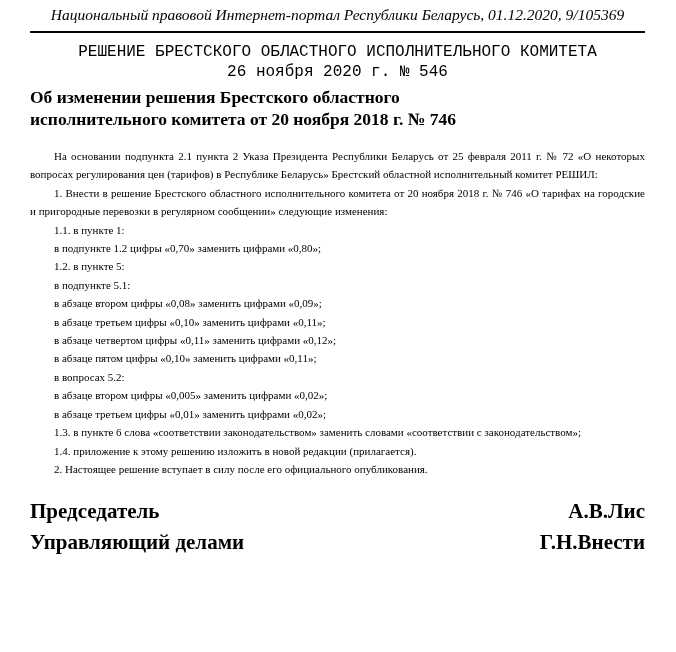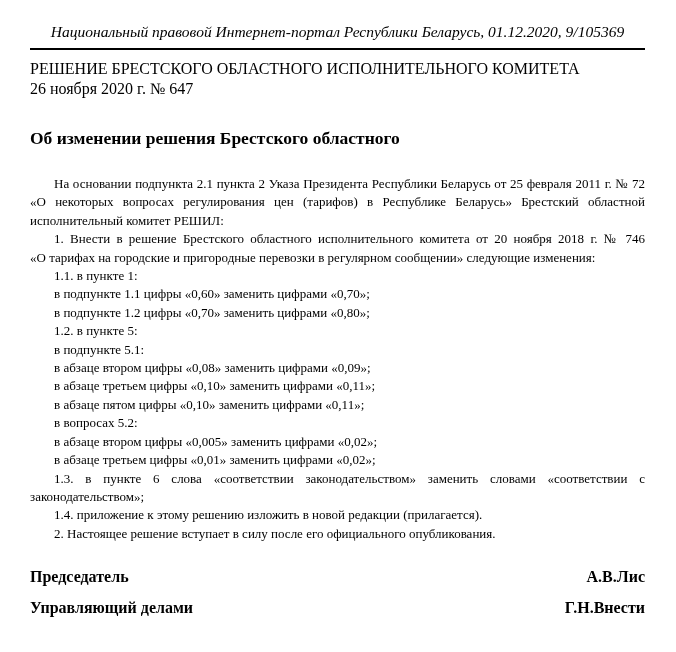--- a/index.html
+++ b/index.html
@@ -12,107 +12,109 @@
     height: 652px;
     overflow: hidden;
     color: #000000;
     font-family: "Liberation Serif", serif;
     -webkit-font-smoothing: antialiased;
   }
   .page {
     box-sizing: border-box;
     width: 676px;
     height: 652px;
-    padding: 21px 31px 0 30px;
+    padding: 4px 31px 0 30px;
     background: #ffffff;
   }
   .portal-line {
     font-style: italic;
     font-size: 15.5px;
     line-height: 17px;
     text-align: center;
     padding: 2px 0 0 0;
   }
   .header-rule {
     border: none;
     border-top: 2px solid #000000;
     margin: 8px 0 0 0;
   }
   .heading {
-    text-align: left;
+    text-align: center;
     font-size: 16px;
     line-height: 20px;
     margin-top: 9px;
+    font-family: Liberation Mono, monospace;
   }
   .doc-title {
     font-weight: bold;
     font-size: 17.5px;
     line-height: 22px;
-    margin-top: 28px;
+    margin-top: 4px;
   }
   .body-block {
-    margin-top: 26px;
-    font-size: 13px;
+    margin-top: 17px;
+    font-size: 11px;
     line-height: 18.4px;
   }
   .body-block p {
     margin: 0;
     text-indent: 24px;
     text-align: justify;
   }
   .signatures {
     margin-top: 24px;
     font-weight: bold;
-    font-size: 16px;
+    font-size: 21px;
     line-height: 19px;
   }
   .sig-row {
     display: flex;
     justify-content: space-between;
     margin-top: 12px;
   }
 </style>
 </head>
 <body>
 
 <div class="page">
 
   <div class="portal-line">Национальный правовой Интернет-портал Республики Беларусь, 01.12.2020, 9/105369</div>
 
   <div class="header-rule"></div>
 
   <div class="heading">
     <div>РЕШЕНИЕ БРЕСТСКОГО ОБЛАСТНОГО ИСПОЛНИТЕЛЬНОГО КОМИТЕТА</div>
-    <div>26 ноября 2020 г. № 647</div>
+    <div>26 ноября 2020 г. № 546</div>
   </div>
 
   <div class="doc-title">
     <div>Об изменении решения Брестского областного</div>
+    <div>исполнительного комитета от 20 ноября 2018 г. № 746</div>
   </div>
 
   <div class="body-block">
 
       <p>На основании подпункта&nbsp;2.1 пункта&nbsp;2 Указа Президента Республики Беларусь от&nbsp;25&nbsp;февраля 2011&nbsp;г. №&nbsp;72 «О&nbsp;некоторых вопросах регулирования цен (тарифов) в&nbsp;Республике Беларусь» Брестский областной исполнительный комитет РЕШИЛ:</p>
 
       <p>1. Внести в&nbsp;решение Брестского областного исполнительного комитета от&nbsp;20&nbsp;ноября 2018&nbsp;г. №&nbsp;746 «О&nbsp;тарифах на&nbsp;городские и&nbsp;пригородные перевозки в&nbsp;регулярном сообщении» следующие изменения:</p>
 
       <p>1.1. в пункте 1:</p>
 
-      <p>в подпункте 1.1 цифры «0,60» заменить цифрами «0,70»;</p>
 
       <p>в подпункте 1.2 цифры «0,70» заменить цифрами «0,80»;</p>
 
       <p>1.2. в пункте 5:</p>
 
       <p>в подпункте 5.1:</p>
 
       <p>в абзаце втором цифры «0,08» заменить цифрами «0,09»;</p>
 
       <p>в абзаце третьем цифры «0,10» заменить цифрами «0,11»;</p>
 
+      <p>в абзаце четвертом цифры «0,11» заменить цифрами «0,12»;</p>
 
       <p>в абзаце пятом цифры «0,10» заменить цифрами «0,11»;</p>
 
       <p>в вопросах 5.2:</p>
 
       <p>в абзаце втором цифры «0,005» заменить цифрами «0,02»;</p>
 
       <p>в абзаце третьем цифры «0,01» заменить цифрами «0,02»;</p>
 
 

